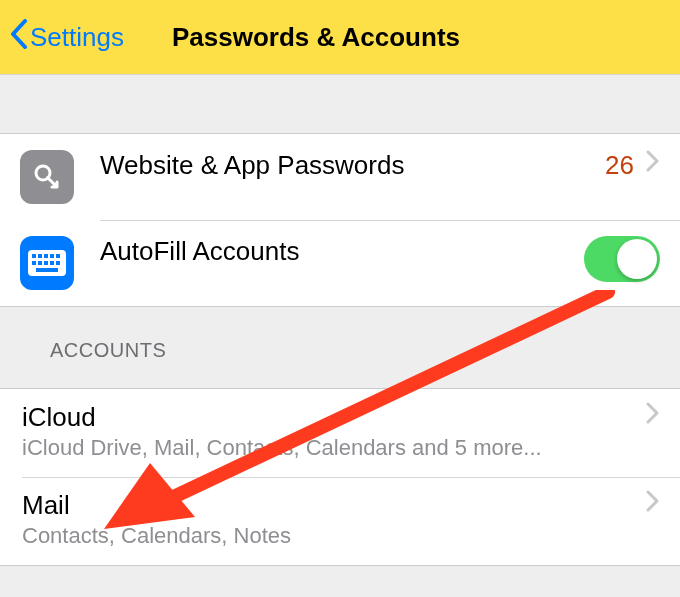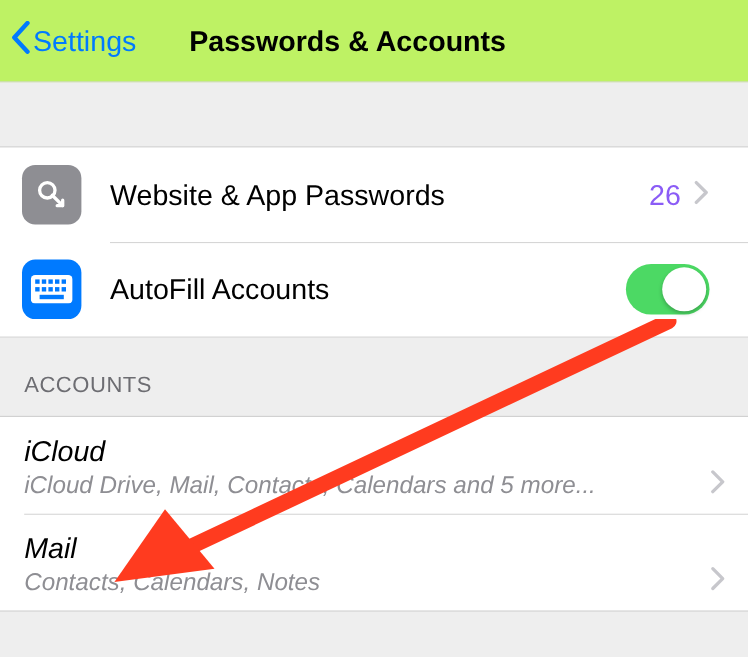--- a/index.html
+++ b/index.html
@@ -13,21 +13,21 @@
       width: 680px;
       height: 597px;
       overflow: hidden;
       position: relative;
     }
     .nav-bar {
       height: 75px;
       display: flex;
       align-items: center;
       padding: 0 8px;
-      background: #bef264;
+      background: #fde047;
       border-bottom: 1px solid #d6d6d6;
     }
     .back-button {
       display: flex;
       align-items: center;
       color: #007aff;
       font-size: 26px;
       cursor: pointer;
       position: absolute;
       left: 10px;
@@ -45,22 +45,21 @@
       height: 58px;
       background: #eeeeee;
     }
     .list-group {
       background: #fff;
       border-top: 1px solid #ccc;
       border-bottom: 1px solid #ccc;
     }
     .list-row {
       display: flex;
-      align-items: center;
-      padding: 16px 35px 16px 20px;
+      padding: 16px 20px 16px 20px;
       min-height: 80px;
       position: relative;
       cursor: pointer;
     }
     .list-row + .list-row::before {
       content: "";
       position: absolute;
       top: 0;
       left: 100px;
       right: 0;
@@ -83,21 +82,21 @@
     .row-icon.blue {
       background: #007aff;
     }
     .row-label {
       font-size: 26px;
       color: #000;
       flex: 1;
     }
     .row-detail {
       font-size: 26px;
-      color: #8b5cf6;
+      color: #c2410c;
       margin-right: 12px;
     }
     .chevron-right {
       color: #c7c7cc;
     }
     .toggle {
       width: 76px;
       height: 46px;
       background: #4cd964;
       border-radius: 23px;
@@ -108,34 +107,34 @@
       position: absolute;
       right: 3px;
       top: 3px;
       width: 40px;
       height: 40px;
       background: #fff;
       border-radius: 50%;
       box-shadow: 0 2px 4px rgba(0,0,0,0.25);
     }
     .section-header {
-      padding: 32px 20px 16px 22px;
+      padding: 32px 20px 26px 22px;
       font-size: 20px;
       color: #6d6d72;
       letter-spacing: 0.5px;
       background: #eeeeee;
+      margin-left: 28px;
     }
     .account-row {
       display: flex;
-      align-items: flex-end;
+      align-items: flex-start;
       padding: 13px 20px 13px 22px;
       min-height: 88px;
       position: relative;
       cursor: pointer;
-      font-style: italic;
     }
     .account-row + .account-row::before {
       content: "";
       position: absolute;
       top: 0;
       left: 22px;
       right: 0;
       height: 1px;
       background: #d6d6d6;
     }

